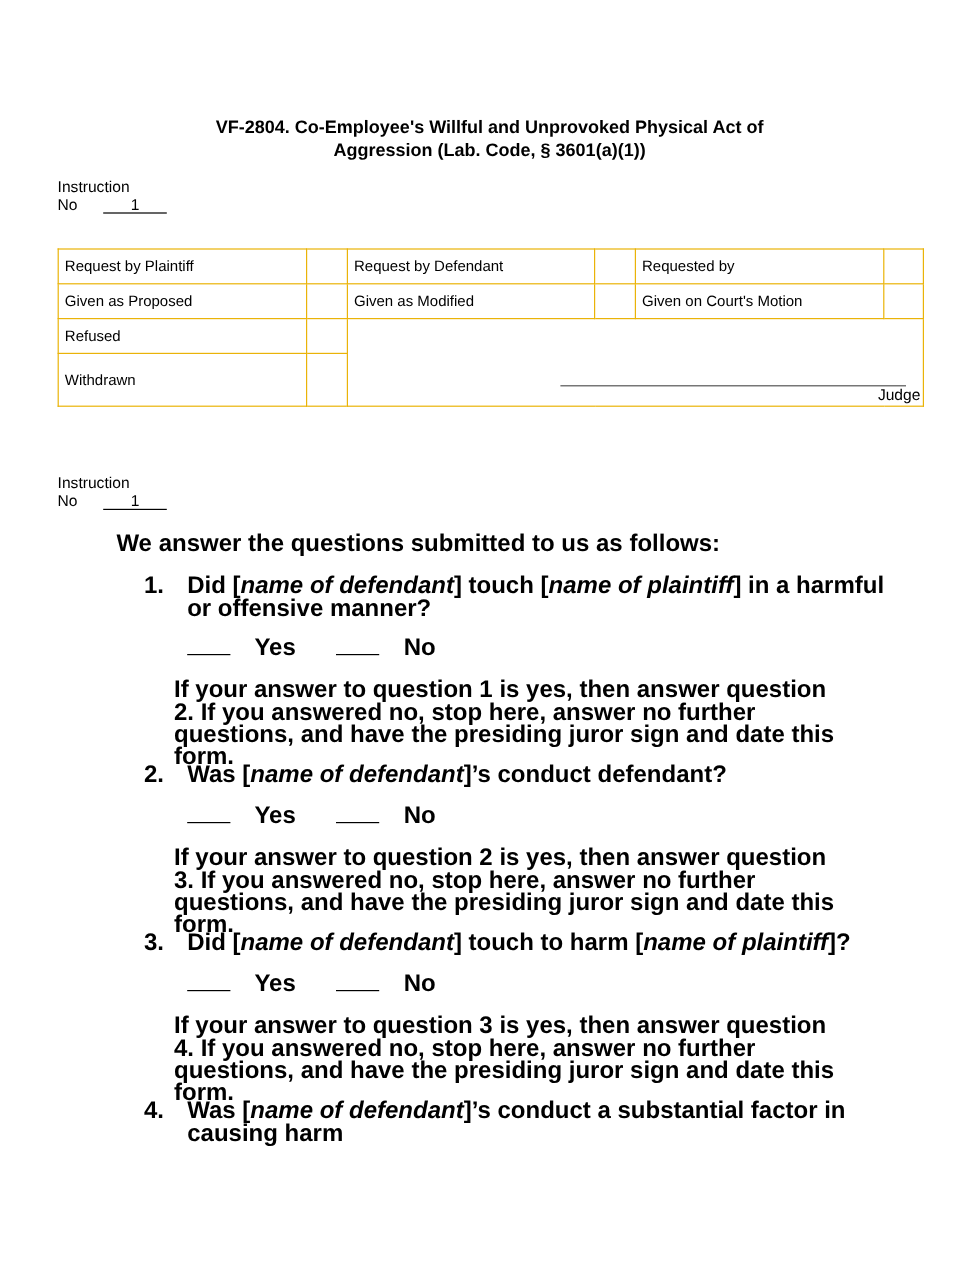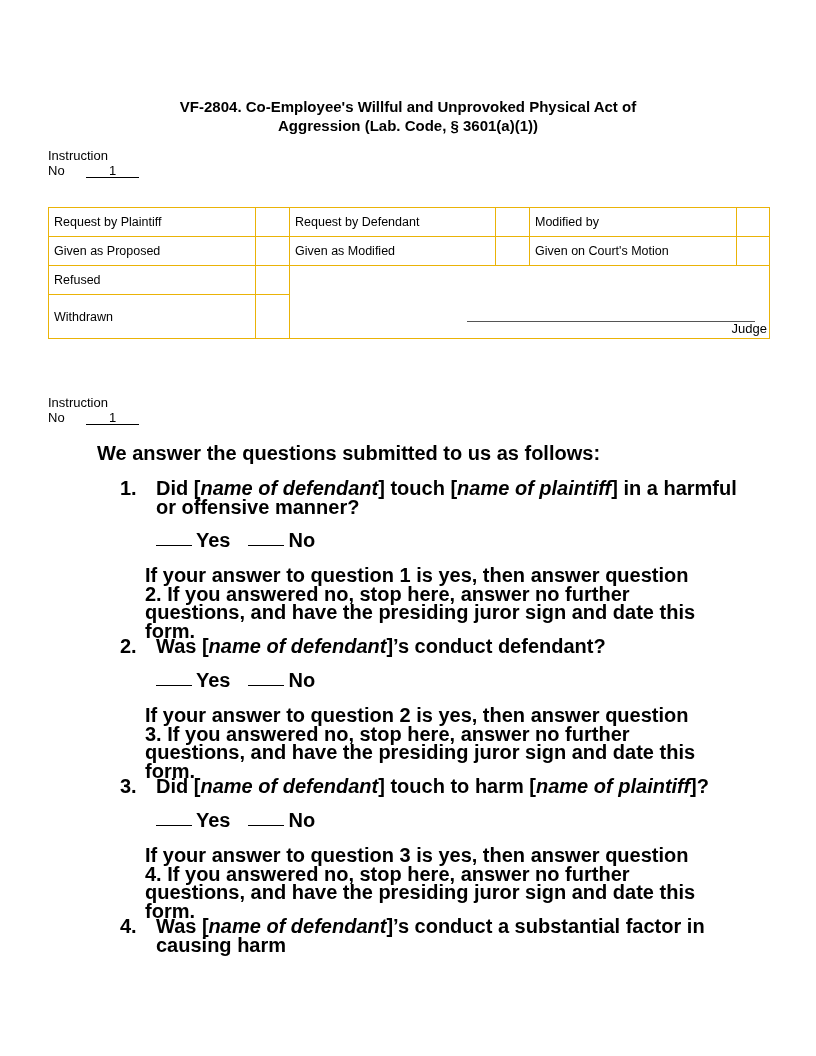--- a/index.html
+++ b/index.html
@@ -19,21 +19,21 @@
   tr.r1 td, tr.r2 td, tr.r3 td { height: 28px; }
   tr.r4 td { height: 43px; }
   td.judge-cell { position: relative; }
   .judge-line { position: absolute; left: 177px; right: 14px; bottom: 16px; border-top: 1px solid #555; }
   .judge-label { position: absolute; right: 2px; bottom: 2px; font-size: 13px; }
   .verdict { font-weight: bold; font-size: 20px; line-height: 18.5px; }
   .lead { left: 97px; top: 444px; }
   .q { left: 120px; width: 620px; display: flex; }
   .q .num { width: 36px; flex: none; }
   .q .text { flex: 1; }
-  .yn { left: 156px; display: flex; gap: 0; }
+  .yn { left: 156px; display: flex; gap: 16px; }
   .yn .blank { display: inline-block; width: 36px; border-bottom: 1.5px solid #000; height: 14px; margin-right: 4px; }
   .yn .opt { margin-right: 18px; }
   .inst-text { left: 145px; width: 560px; }
   i { font-style: italic; }
 </style>
 </head>
 <body>
 
 <div class="abs title">
   <div>VF-2804. Co-Employee's Willful and Unprovoked Physical Act of</div>
@@ -56,21 +56,21 @@
       <col style="width:34px">
     <col style="width:207px">
       <col style="width:33px">
   </colgroup>
   <tbody>
       <tr class="r1">
     <td>Request by Plaintiff</td>
     <td class="cb"></td>
     <td>Request by Defendant</td>
     <td class="cb"></td>
-    <td>Modified by</td>
+    <td>Requested by</td>
     <td class="cb"></td>
   </tr>
   <tr class="r2">
     <td>Given as Proposed</td>
     <td class="cb"></td>
     <td>Given as Modified</td>
     <td class="cb"></td>
     <td>Given on Court's Motion</td>
     <td class="cb"></td>
   </tr>

